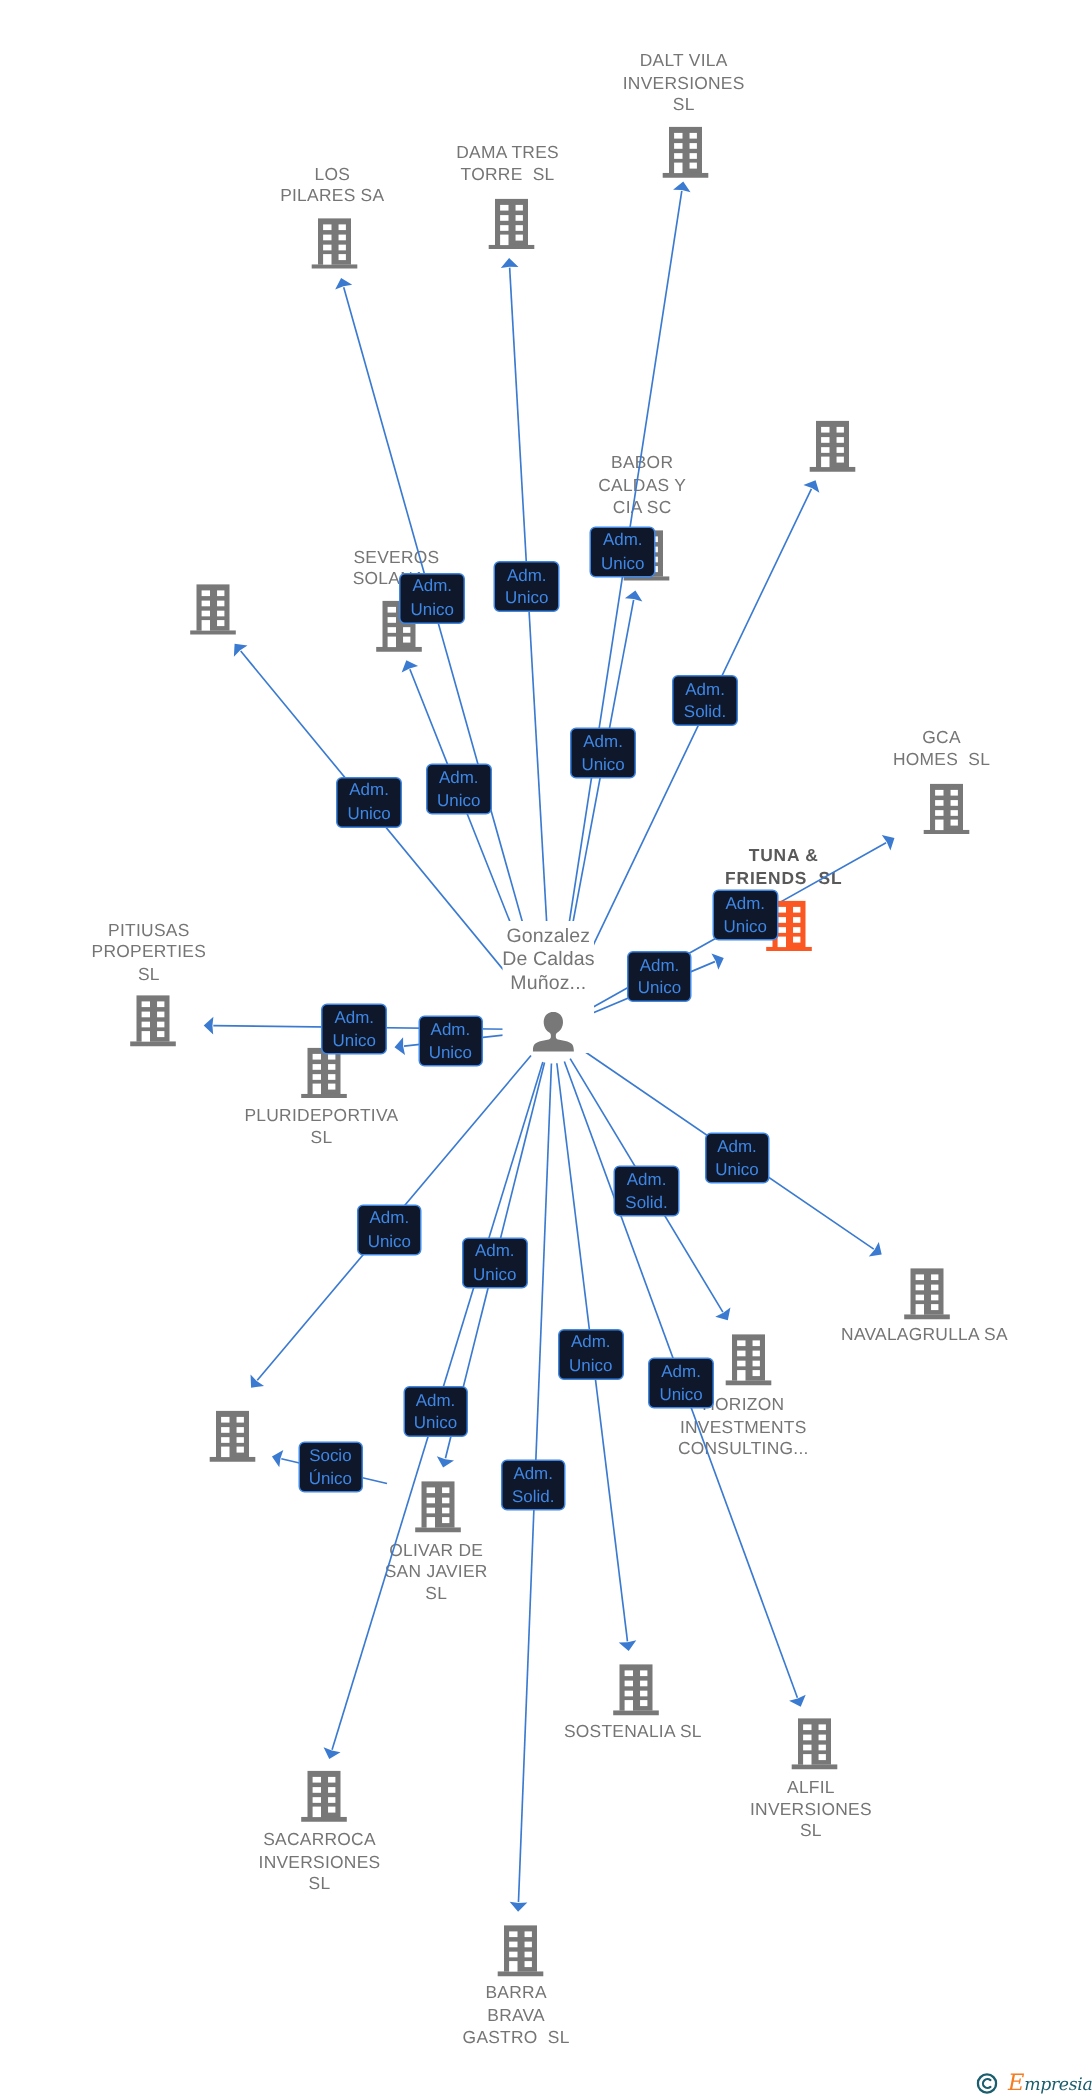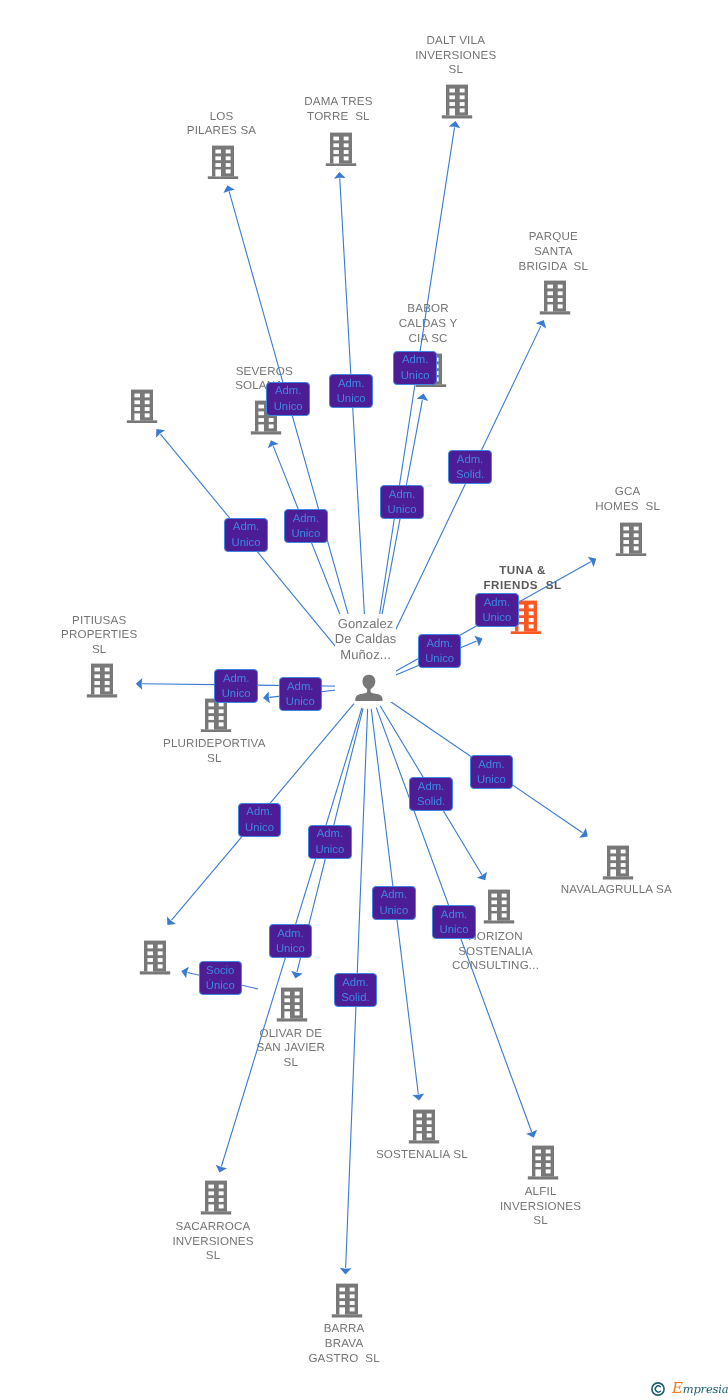--- a/index.html
+++ b/index.html
@@ -8,21 +8,21 @@
 #graph{position:relative;width:728px;height:1124px;background:#fff;}
 #edge-layer{position:absolute;left:0;top:0;width:728px;height:1400px;z-index:3;}
 #labels{position:absolute;left:0;top:0;width:728px;height:1400px;z-index:2;}
 #icons{position:absolute;left:0;top:0;width:728px;height:1400px;z-index:4;}
 #center-layer{position:absolute;left:0;top:0;width:728px;height:1400px;z-index:6;}
 #rels{position:absolute;left:0;top:0;width:728px;height:1400px;z-index:5;}
 .node{position:absolute;}
 .node-label{position:absolute;text-align:center;white-space:pre;color:#757575;font-size:11.6px;line-height:14.8px;letter-spacing:0.18px;}
 .node-label.hl{color:#595959;font-weight:bold;letter-spacing:0.55px;}
 .center-label{position:absolute;text-align:center;white-space:pre;color:#757575;font-size:13px;line-height:15.6px;background:#fff;letter-spacing:0.1px;}
-.rel-label{position:absolute;width:43.5px;height:34px;box-sizing:border-box;border:1.5px solid #3f87e5;border-radius:4px;background:#4c1d95;color:#3f87e5;font-size:11.3px;line-height:15.2px;text-align:center;padding-top:1.8px;}
+.rel-label{position:absolute;width:43.5px;height:34px;box-sizing:border-box;border:1.5px solid #3f87e5;border-radius:4px;background:#0f172a;color:#3f87e5;font-size:11.3px;line-height:15.2px;text-align:center;padding-top:1.8px;}
 #footer{position:absolute;left:648px;top:1378px;width:86px;height:22px;}
 #copyright-mark{position:absolute;left:3.2px;top:3.7px;width:14px;height:14px;}
 #brand{position:absolute;left:24px;top:2.5px;font-family:"DejaVu Serif",serif;font-style:italic;font-size:11.5px;line-height:15px;letter-spacing:-0.2px;white-space:nowrap;}
 #brand .b1{color:#f57c20;font-size:15px;}
 #brand .b2{color:#1b5f6e;margin-top:24px;}
 </style>
 </head>
 <body>
 
 <div id="graph">
@@ -105,29 +105,28 @@
       </g>
       <g>
         <line x1="258.00" y1="989.00" x2="187.53" y2="972.46" stroke="#3a7ad0" stroke-width="1.1"></line>
         <path fill="#3a7ad0" d="M181.30 971.00 L188.88 966.72 L186.95 972.33 L186.18 978.21 Z"></path>
       </g>
     </svg>
   <div id="labels">
       <div class="node-label" style="left: 345.8px; width: 220px; top: 33.9px;"><div>DALT VILA</div><div>INVERSIONES</div><div>SL</div></div>
       <div class="node-label" style="left: 228.4px; width: 220px; top: 95.1px;"><div>DAMA TRES</div><div>TORRE  SL</div></div>
       <div class="node-label" style="left: 111.5px; width: 220px; top: 109.5px;"><div>LOS</div><div>PILARES SA</div></div>
-      <div class="node-label" style="left: 443.3px; width: 220px; top: 230.1px;"><div>PARQUE</div><div>SANTA</div><div>BRIGIDA  SL</div></div>
       <div class="node-label" style="left: 154.3px; width: 220px; top: 364.7px;"><div>SEVEROS</div><div>SOLANA...</div></div>
       <div class="node-label" style="left: 318.1px; width: 220px; top: 302.3px;"><div>BABOR</div><div>CALDAS Y</div><div>CIA SC</div></div>
       <div class="node-label" style="left: 517.7px; width: 220px; top: 485.3px;"><div>GCA</div><div>HOMES  SL</div></div>
       <div class="node-label hl" style="left: 412.5px; width: 220px; top: 563.8px;"><div>TUNA &amp;</div><div>FRIENDS  SL</div></div>
       <div class="node-label" style="left: -10.8px; width: 220px; top: 613.7px;"><div>PITIUSAS</div><div>PROPERTIES</div><div>SL</div></div>
       <div class="node-label" style="left: 104.3px; width: 220px; top: 737px;"><div>PLURIDEPORTIVA</div><div>SL</div></div>
       <div class="node-label" style="left: 506.3px; width: 220px; top: 883.1px;"><div>NAVALAGRULLA SA</div></div>
-      <div class="node-label" style="left: 385.5px; width: 220px; top: 929.9px;"><div>HORIZON</div><div>SOSTENALIA</div><div>CONSULTING...</div></div>
+      <div class="node-label" style="left: 385.5px; width: 220px; top: 929.9px;"><div>HORIZON</div><div>INVESTMENTS</div><div>CONSULTING...</div></div>
       <div class="node-label" style="left: 180.8px; width: 220px; top: 1026.5px;"><div>OLIVAR DE</div><div>SAN JAVIER</div><div>SL</div></div>
       <div class="node-label" style="left: 311.9px; width: 220px; top: 1148.1px;"><div>SOSTENALIA SL</div></div>
       <div class="node-label" style="left: 430.6px; width: 220px; top: 1184.9px;"><div>ALFIL</div><div>INVERSIONES</div><div>SL</div></div>
       <div class="node-label" style="left: 103px; width: 220px; top: 1219.9px;"><div>SACARROCA</div><div>INVERSIONES</div><div>SL</div></div>
       <div class="node-label" style="left: 234.1px; width: 220px; top: 1322.4px;"><div>BARRA</div><div>BRAVA</div><div>GASTRO  SL</div></div>
     </div>
   <div id="icons">
       <div class="node" style="left: 441.4px; top: 84px; width: 32px; height: 34.5px; z-index: 2;"><svg width="32" height="34.5" viewBox="0 0 32 34.5">
           <g fill="#787878">
             <rect x="5.0" y="0.6" width="22.0" height="30.8"></rect>

